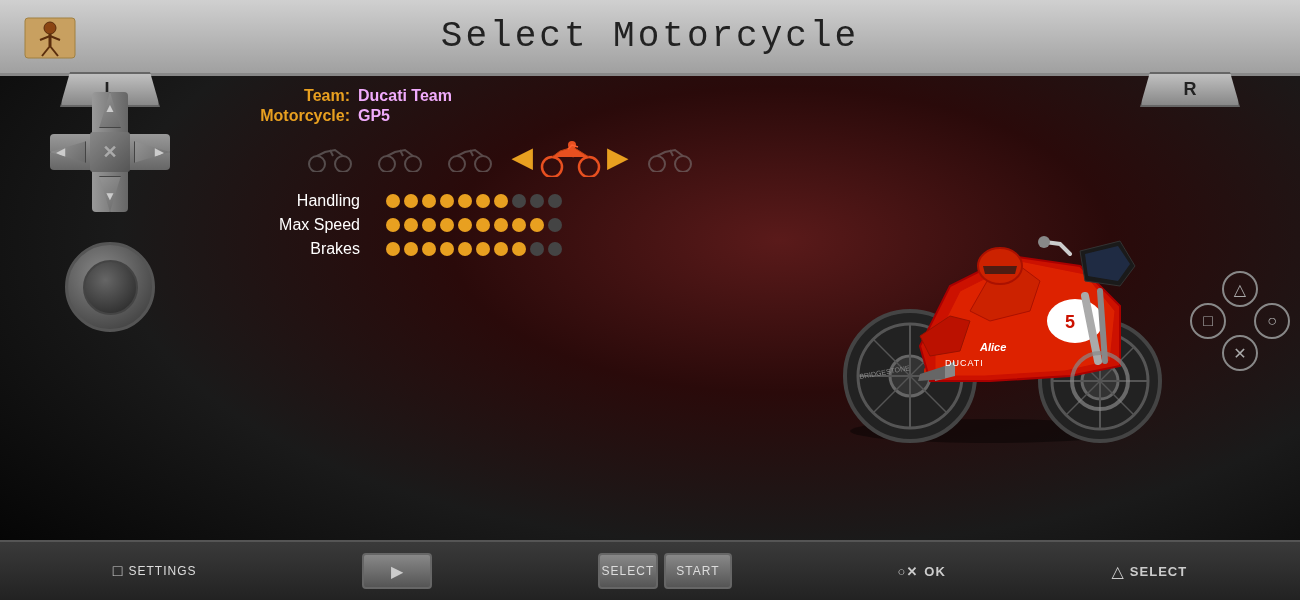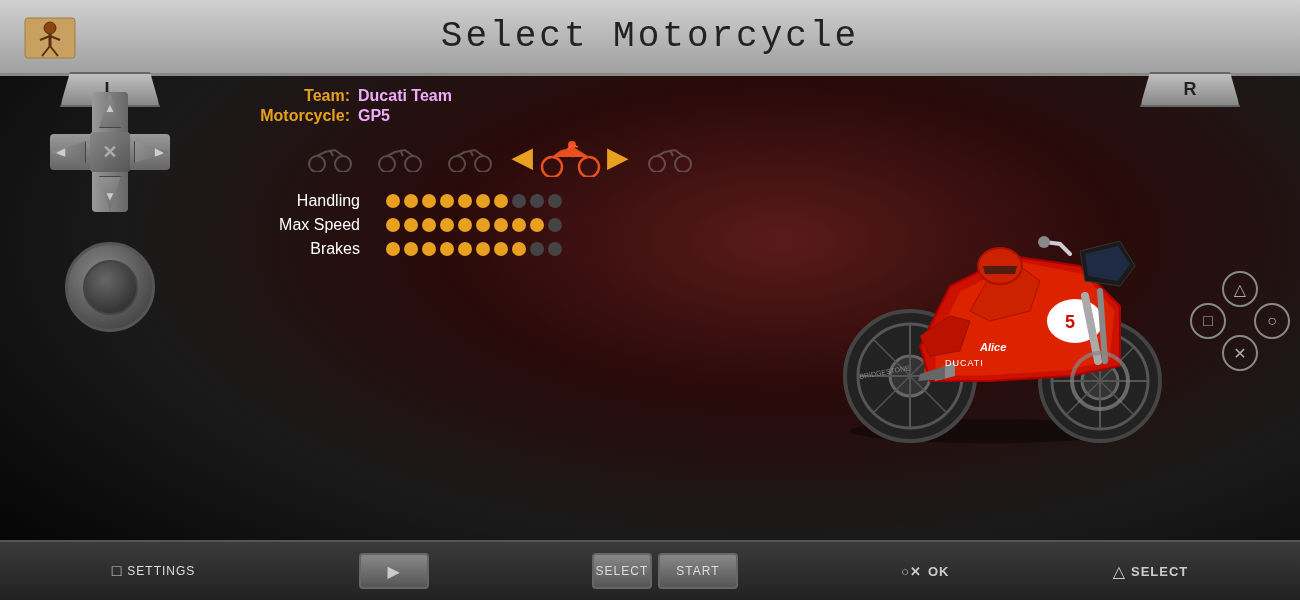--- a/index.html
+++ b/index.html
@@ -642,21 +642,21 @@
   </div>
 
   <div class="bottom-btn-box">
     <span class="bottom-icon">▶</span>
   </div>
 
   <div class="bottom-btn">
     <div class="bottom-btn-box" style="width:60px;">
       <span class="bottom-btn-label">SELECT</span>
     </div>
-    <div class="bottom-btn-box" style="width:80px;">
+    <div class="bottom-btn-box" style="width:68px;">
       <span class="bottom-btn-label">START</span>
     </div>
   </div>
 
   <div class="bottom-btn">
     <span class="bottom-hint">○✕</span>
     <span class="bottom-hint">OK</span>
   </div>
 
   <div class="bottom-btn">

